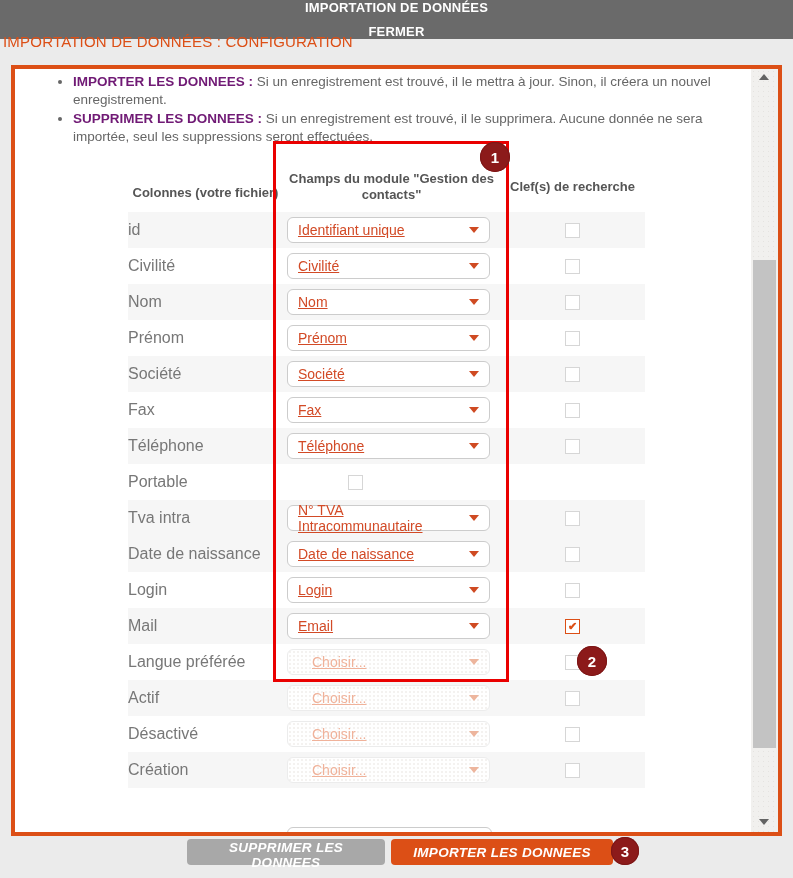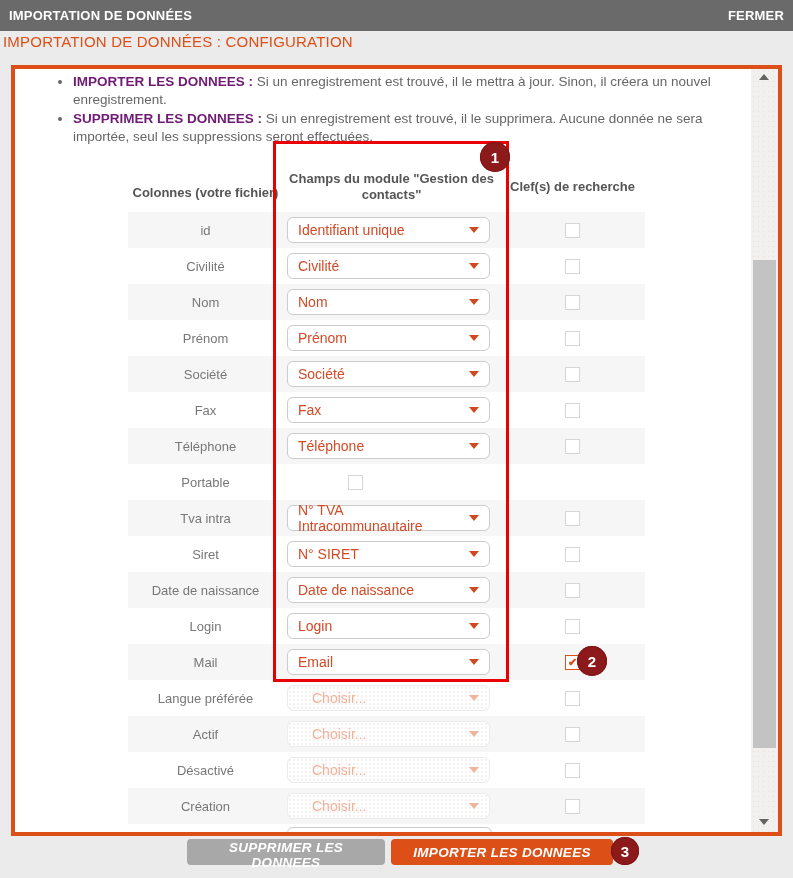--- a/index.html
+++ b/index.html
@@ -1,22 +1,22 @@
 <!DOCTYPE html>
 <html style="--accent: #dc4f16; --title_bar_bg: #6a6a6a; --page_bg: #ebebeb; --highlight_red: #ea0000; --badge_red: #8c1a1a; --field_text: #d24a26; --disabled_text: #f0b29a; --row_stripe: #f6f6f6; --label_text: #777777; --header_text: #555555; --delete_button_bg: #a8a8a8;"><head>
 <meta charset="utf-8">
 <style>
   html,body{margin:0;padding:0;}
   .screen{position:relative;width:793px;height:878px;background:var(--page_bg,#ebebeb);
     font-family:"Liberation Sans",sans-serif;overflow:hidden;}
 
   
-  .topbar{position:absolute;top:0;left:0;right:0;height:31px;background:var(--title_bar_bg,#6a6a6a);
+  .topbar{position:absolute;top:0;left:0;right:0;height:39px;background:var(--title_bar_bg,#6a6a6a);
     color:#fff;font-weight:bold;font-size:13px;display:flex;justify-content:space-between;
-    align-items:center;padding:0 9px;box-sizing:border-box;letter-spacing:.2px;}
+    align-items:center;padding:0 9px;box-sizing:border-box;letter-spacing:.2px;flex-direction:column;}
   .close-btn{cursor:pointer;}
 
   .page-title{position:absolute;top:33px;left:3px;margin:0;font-size:15px;font-weight:normal;
     color:var(--accent,#dc4f16);letter-spacing:.2px;}
 
   
   .panel{position:absolute;left:11px;top:65px;width:771px;height:771px;box-sizing:border-box;
     border:4px solid var(--accent,#dc4f16);background:#fff;overflow:hidden;}
 
   .instructions{position:absolute;top:4px;left:42px;width:672px;margin:0;padding:0 0 0 16px;
@@ -26,25 +26,25 @@
 
   .col-header{position:absolute;font-weight:bold;font-size:13px;color:var(--header_text,#555);
     text-align:center;line-height:16px;}
   .col-header.c1{left:113px;width:155px;top:116px;}
   .col-header.c2{left:268px;width:217px;top:102px;}
   .col-header.c3{left:485px;width:145px;top:110px;}
 
   .rows{position:absolute;left:113px;top:143px;width:517px;}
   .row{height:36px;display:flex;align-items:center;}
   .row.odd{background:var(--row_stripe,#f6f6f6);}
-  .cell-label{width:155px;text-align:center;font-size:13px;color:var(--label_text,#777);}
+  .cell-label{width:155px;text-align:left;font-size:16px;color:var(--label_text,#777);}
   .cell-select{width:217px;}
   .select{width:203px;height:26px;box-sizing:border-box;border:1px solid #ccc;border-radius:6px;
     background:#fff;display:flex;align-items:center;justify-content:space-between;
-    padding:0 10px;margin-left:4px;font-size:14px;color:var(--field_text,#d24a26);cursor:pointer;}
+    padding:0 10px;margin-left:4px;font-size:14px;color:var(--field_text,#d24a26);cursor:pointer;text-decoration:underline;}
   .select .arrow{width:0;height:0;border-left:5px solid transparent;border-right:5px solid transparent;
     border-top:6px solid #cf4a22;}
   .select.disabled{color:var(--disabled_text,#f0b29a);border-color:#ececec;
     background-image:radial-gradient(#f4f2f0 .8px,transparent .8px);background-size:4px 4px;padding-left:24px;}
   .select.disabled .arrow{border-top-color:#edb59d;}
   .cell-key{width:145px;display:flex;justify-content:center;}
   .checkbox{width:15px;height:15px;box-sizing:border-box;border:1px solid #d6d6d6;background:#fff;
     font-size:11px;line-height:12px;text-align:center;cursor:pointer;}
   .checkbox::before{content:"\2714";visibility:hidden;color:var(--accent,#dc4f16);font-weight:bold;}
   .checkbox.checked{border-color:var(--accent,#dc4f16);}
@@ -197,32 +197,20 @@
     <div class="cell-select">
       <div class="select">
         <span>N° TVA Intracommunautaire</span>
         <span class="arrow"></span>
       </div>
     </div>
     <div class="cell-key">
       <div class="checkbox"></div>
     </div>
   </div>
-        <div class="row">
-    <div class="cell-label">Siret</div>
-    <div class="cell-select">
-      <div class="select">
-        <span>N° SIRET</span>
-        <span class="arrow"></span>
-      </div>
-    </div>
-    <div class="cell-key">
-      <div class="checkbox"></div>
-    </div>
-  </div>
         <div class="row odd">
     <div class="cell-label">Date de naissance</div>
     <div class="cell-select">
       <div class="select">
         <span>Date de naissance</span>
         <span class="arrow"></span>
       </div>
     </div>
     <div class="cell-key">
       <div class="checkbox"></div>

